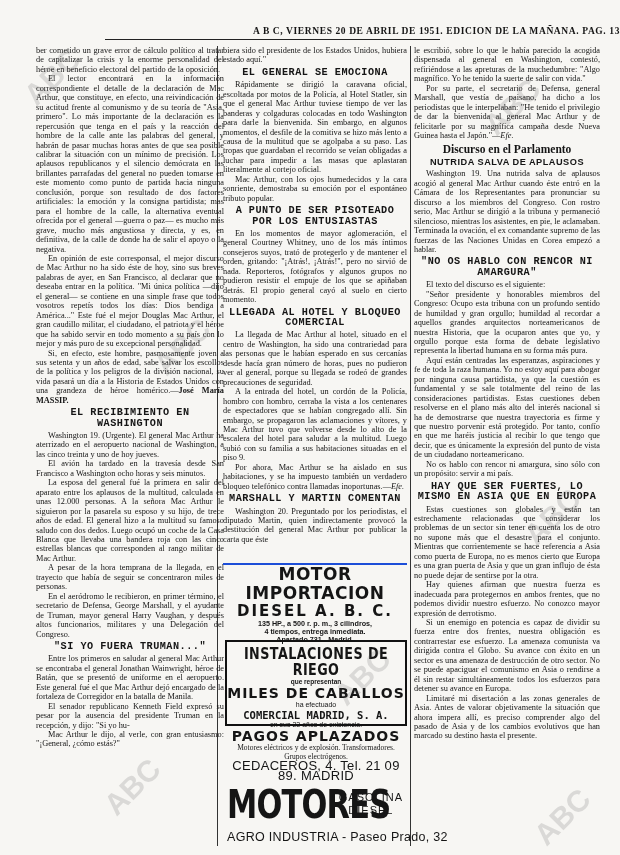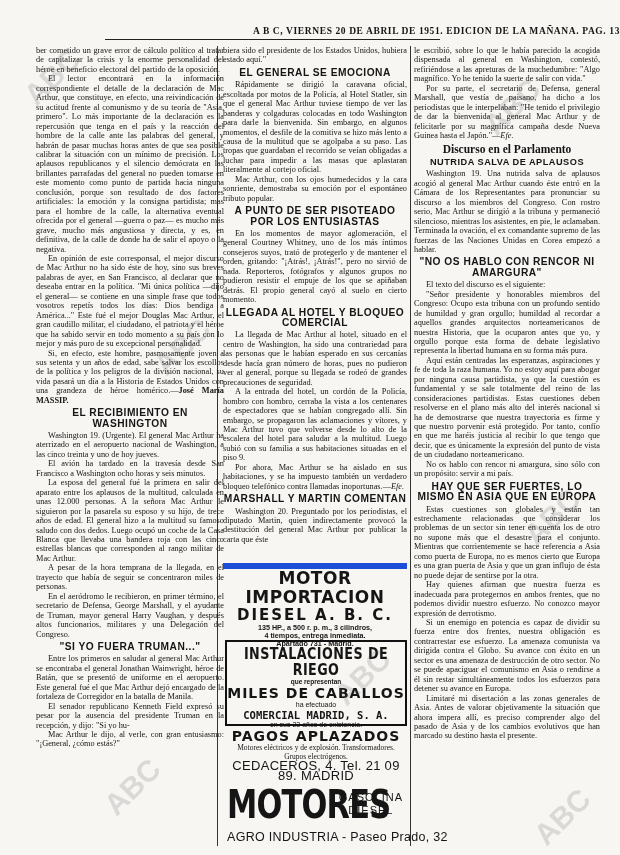--- a/index.html
+++ b/index.html
@@ -24,25 +24,25 @@
   .col p.noind { text-indent:0; }
   #col1 { left:36px; width:188px; }
   #col2 { left:223px; width:184px; }
   #col3 { left:414px; width:186px; }
   .vrule { position:absolute; top:46px; width:0; border-left:1px solid #333; }
   .head {
     font-family:"Liberation Sans", sans-serif; font-weight:bold;
     text-align:center; font-size:9.2px; line-height:10.4px;
     letter-spacing:0.5px; margin:3px 0 2px 0; text-indent:0;
   }
-  .head.serif { font-family:Liberation Sans, sans-serif; font-size:10.2px; }
+  .head.serif { font-family:Liberation Mono, monospace; font-size:10.2px; }
   .head.big { font-size:11.5px; font-family:"Liberation Serif", serif; letter-spacing:0; }
   .sig { font-style:italic; }
   .ad { position:absolute; left:223px; width:184px; text-align:center; font-family:"Liberation Sans", sans-serif; }
-  #ad1 { top:563px; height:62px; border-top:6px solid #1d4ed8; }
+  #ad1 { top:563px; height:62px; border-top:2px solid #1d4ed8; }
   #ad1 .t1 { font-size:17px; font-weight:bold; letter-spacing:0.5px; line-height:19px; font-family:"DejaVu Sans", sans-serif; }
   #ad1 .t2 { font-size:15px; font-weight:bold; line-height:17px; letter-spacing:2px; font-family:"DejaVu Sans", sans-serif; }
   #ad1 .t3 { font-size:7.2px; font-weight:bold; line-height:8.2px; }
   #ad2 { top:632px; height:78px; border:2px solid #111; width:178px; left:225px; padding-top:4px;margin-top:8px; }
   #ad2 .a { font-size:15px; font-weight:bold; line-height:16px; letter-spacing:0.5px; font-family:"DejaVu Sans", sans-serif; transform:scaleX(0.85); }
   #ad2 .s { font-size:6.5px; line-height:8px; font-weight:bold; }
   #ad2 .b { font-size:14px; font-weight:bold; line-height:15px; letter-spacing:1px; font-family:"DejaVu Sans", sans-serif; }
   #ad2 .c { font-size:10.5px; font-weight:bold; line-height:12px; font-family:"DejaVu Sans Mono", monospace; }
   #ad2 .d { font-size:7px; line-height:8px; }
   #ad2 .e { font-size:14px; font-weight:bold; line-height:15px; letter-spacing:1px; font-family:"DejaVu Sans", sans-serif; }

